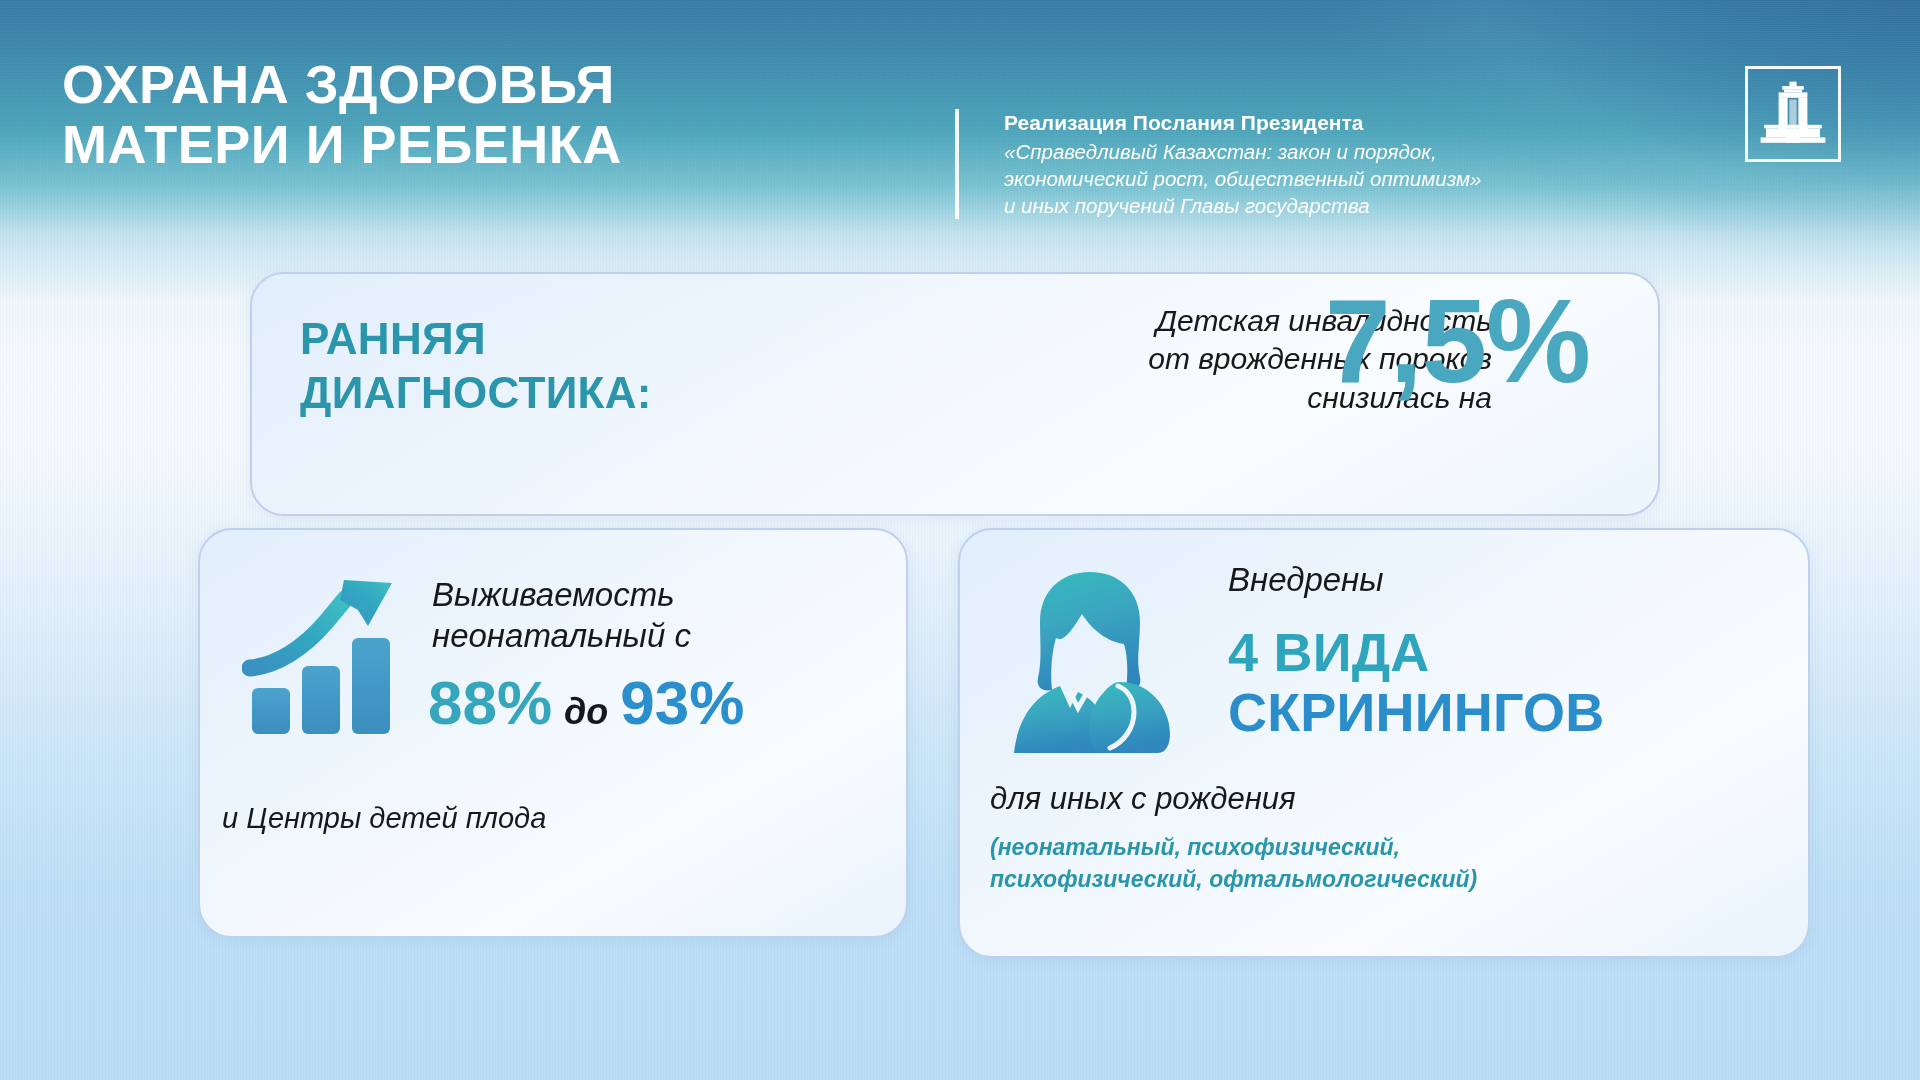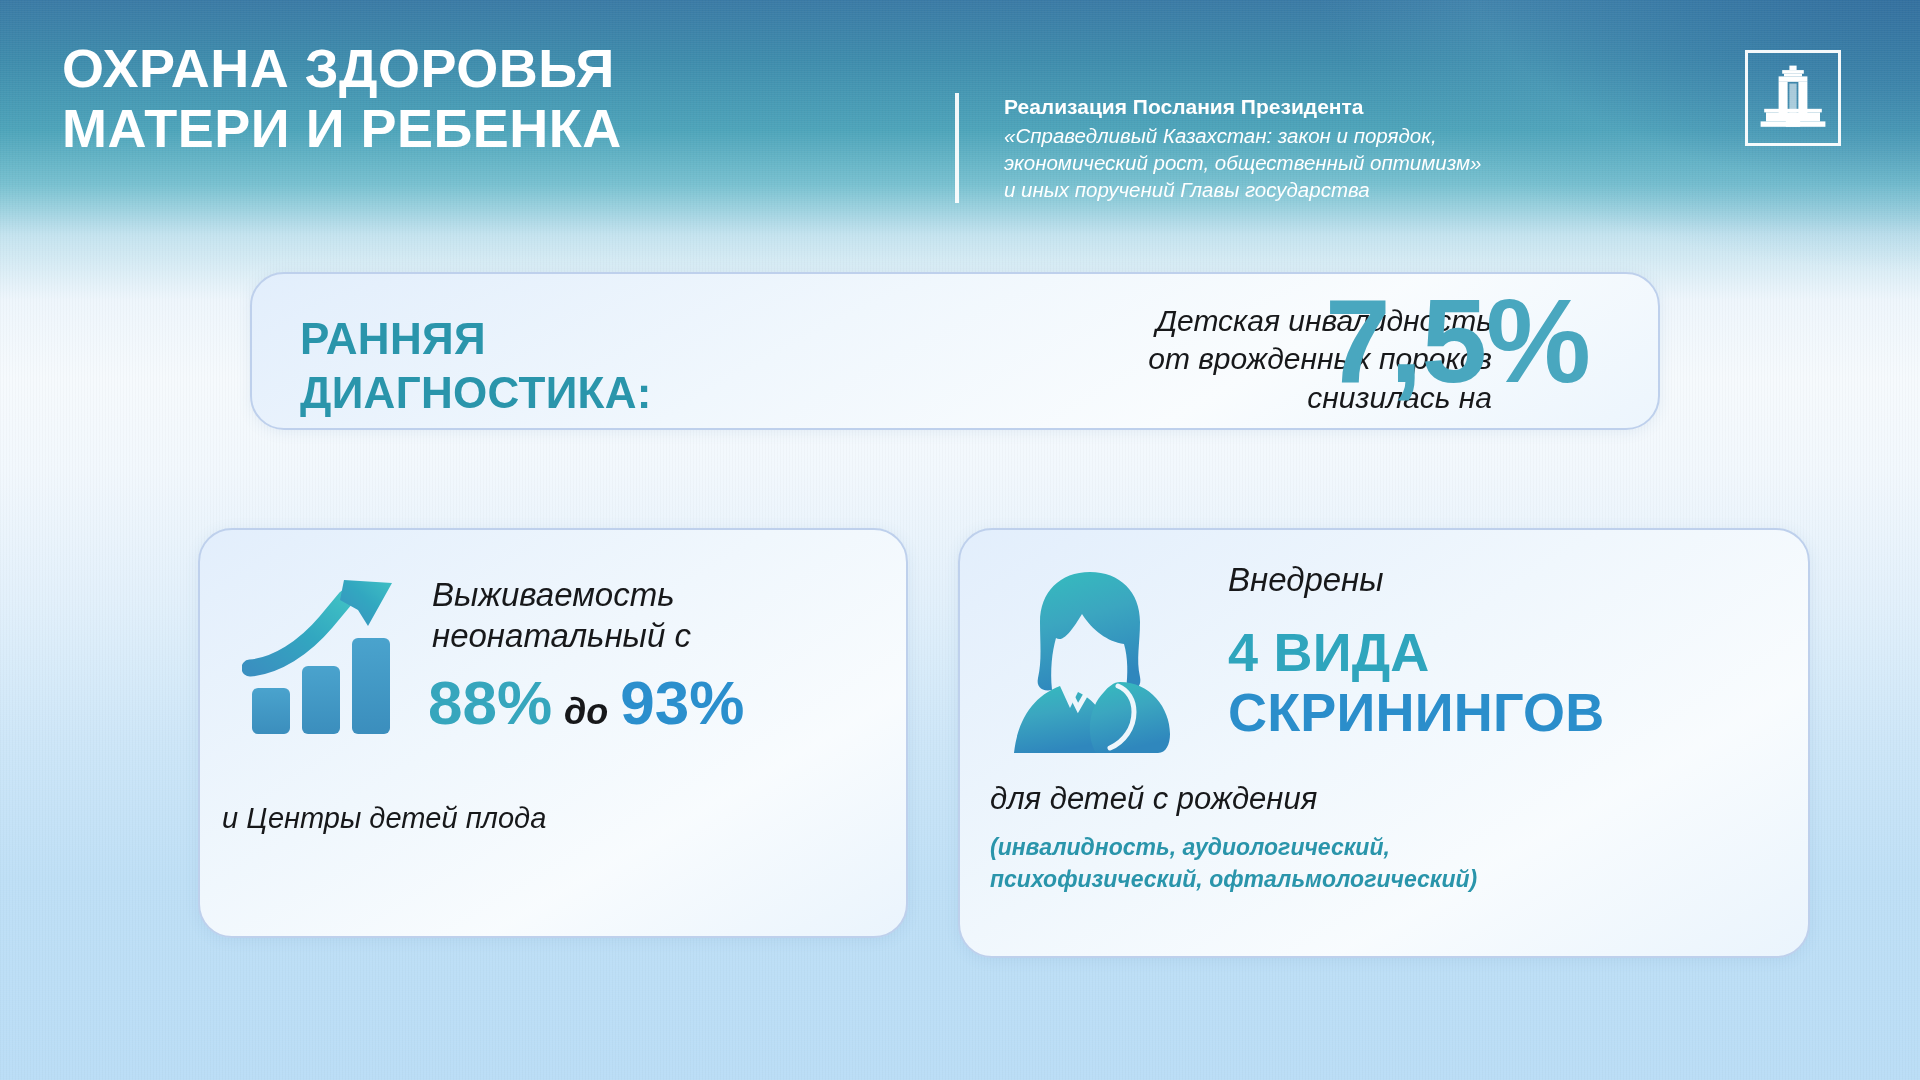--- a/index.html
+++ b/index.html
@@ -41,21 +41,21 @@
     position:absolute; top:0; right:0; width:760px; height:420px;
     background:radial-gradient(ellipse 780px 400px at 100% -10%,
         rgba(48,106,155,.85) 0%,
         rgba(55,120,165,.55) 32%,
         rgba(90,165,195,.22) 58%,
         rgba(255,255,255,0) 78%);
     pointer-events:none;
   }
 
   
-  #header { position:absolute; top:0; left:0; width:1680px; height:215px; }
+  #header { position:absolute; top:16px; left:0; width:1680px; height:215px; }
   #title {
     position:absolute; left:62px; top:38px;
     color:#ffffff;
     font-size:54px; font-weight:700; line-height:1.12;
     letter-spacing:.5px;
   }
   #title .line { display:block; white-space:nowrap; }
 
   #subtitle-wrap {
     position:absolute; left:955px; top:49px;
@@ -87,21 +87,21 @@
     border:2px solid #bed0ec;
     border-radius:34px;
     background:linear-gradient(150deg,
         rgba(226,238,252,.96) 0%,
         rgba(240,247,253,.97) 40%,
         rgba(249,252,254,.98) 70%,
         rgba(236,245,253,.96) 100%);
     box-shadow:0 2px 14px rgba(80,130,180,.10);
   }
 
-  #card-diag { left:250px; top:272px; width:1410px; height:158px; }
+  #card-diag { left:250px; top:272px; width:1410px; height:244px; }
   #diag-title {
     position:absolute; left:48px; top:38px;
     color:#2a95ab; font-size:44px; font-weight:700;
     line-height:1.22; letter-spacing:.3px;
   }
   #diag-title .l { display:block; white-space:nowrap; }
   #diag-stat-text {
     position:absolute; left:700px; top:28px; width:540px;
     text-align:right; color:#17181a;
     font-style:italic; font-size:30px; line-height:1.28;
@@ -303,19 +303,19 @@
     </svg>
   </div>
 
   <div id="right-lead">Внедрены</div>
 
   <div id="right-big">
     <span class="l l1">4 ВИДА</span>
     <span class="l l2">СКРИНИНГОВ</span>
   </div>
 
-  <div id="right-foot1">для детей с рождения</div>
+  <div id="right-foot1">для иных с рождения</div>
 
   <div id="right-foot2">
-    <span class="l">(инвалидность, аудиологический,</span>
+    <span class="l">(неонатальный, психофизический,</span>
     <span class="l">психофизический, офтальмологический)</span>
   </div>
 </div>
 
 </body></html>

